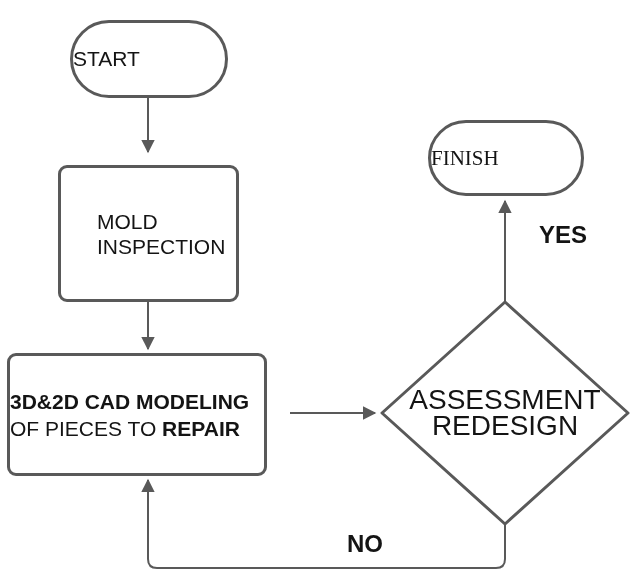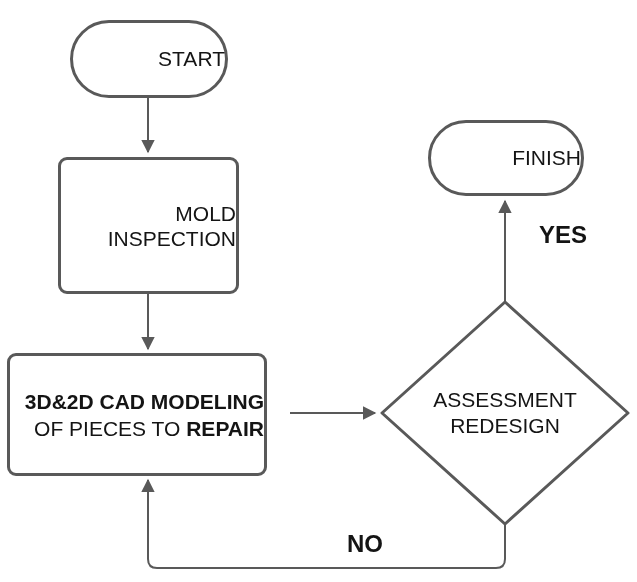--- a/index.html
+++ b/index.html
@@ -19,35 +19,35 @@
   }
   .layer{position:absolute;left:0;top:0;width:637px;height:582px;}
   .edge{stroke:var(--stroke);stroke-width:2;fill:none;}
   .shape{stroke:var(--stroke);stroke-width:3;fill:var(--shape-fill);stroke-linejoin:round;}
   .arrowhead{fill:var(--stroke);}
   .node{
     position:absolute;
     box-sizing:border-box;
     background:var(--shape-fill);
     border:3px solid var(--stroke);
-    display:flex;flex-direction:column;align-items:flex-end;justify-content:center;
+    display:flex;flex-direction:column;align-items:flex-start;justify-content:center;
     text-align:center;
     font-size:21px;line-height:26px;
   }
   .terminator{border-radius:39px;}
   .process{border-radius:9px;}
   .node-start{left:70px;top:20px;width:158px;height:78px;}
-  .node-finish{left:428px;top:120px;width:156px;height:76px;border-radius:38px;}
-  .node-mold{left:58px;top:157px;width:181px;height:137px;line-height:25px;}
+  .node-finish{left:428px;top:120px;width:156px;height:76px;border-radius:38px;font-family:Liberation Serif, serif;}
+  .node-mold{left:58px;top:165px;width:181px;height:137px;line-height:25px;padding-left:36px;}
   .node-cad{left:7px;top:353px;width:260px;height:123px;font-size:21px;line-height:27px;}
   .node-cad .bold{font-weight:bold;}
   .diamond-text{
     position:absolute;left:395px;top:380px;width:220px;height:66px;
     display:flex;flex-direction:column;align-items:center;justify-content:center;
-    text-align:center;font-size:21px;line-height:26px;
+    text-align:center;font-size:28px;line-height:26px;
   }
   .edge-label{
     position:absolute;
     font-size:24px;font-weight:bold;color:var(--text);
     line-height:24px;
   }
   .label-yes{left:512px;top:223px;margin-left:27px;}
   .label-no{left:323px;top:532px;margin-left:24px;}
 </style>
 </head>

